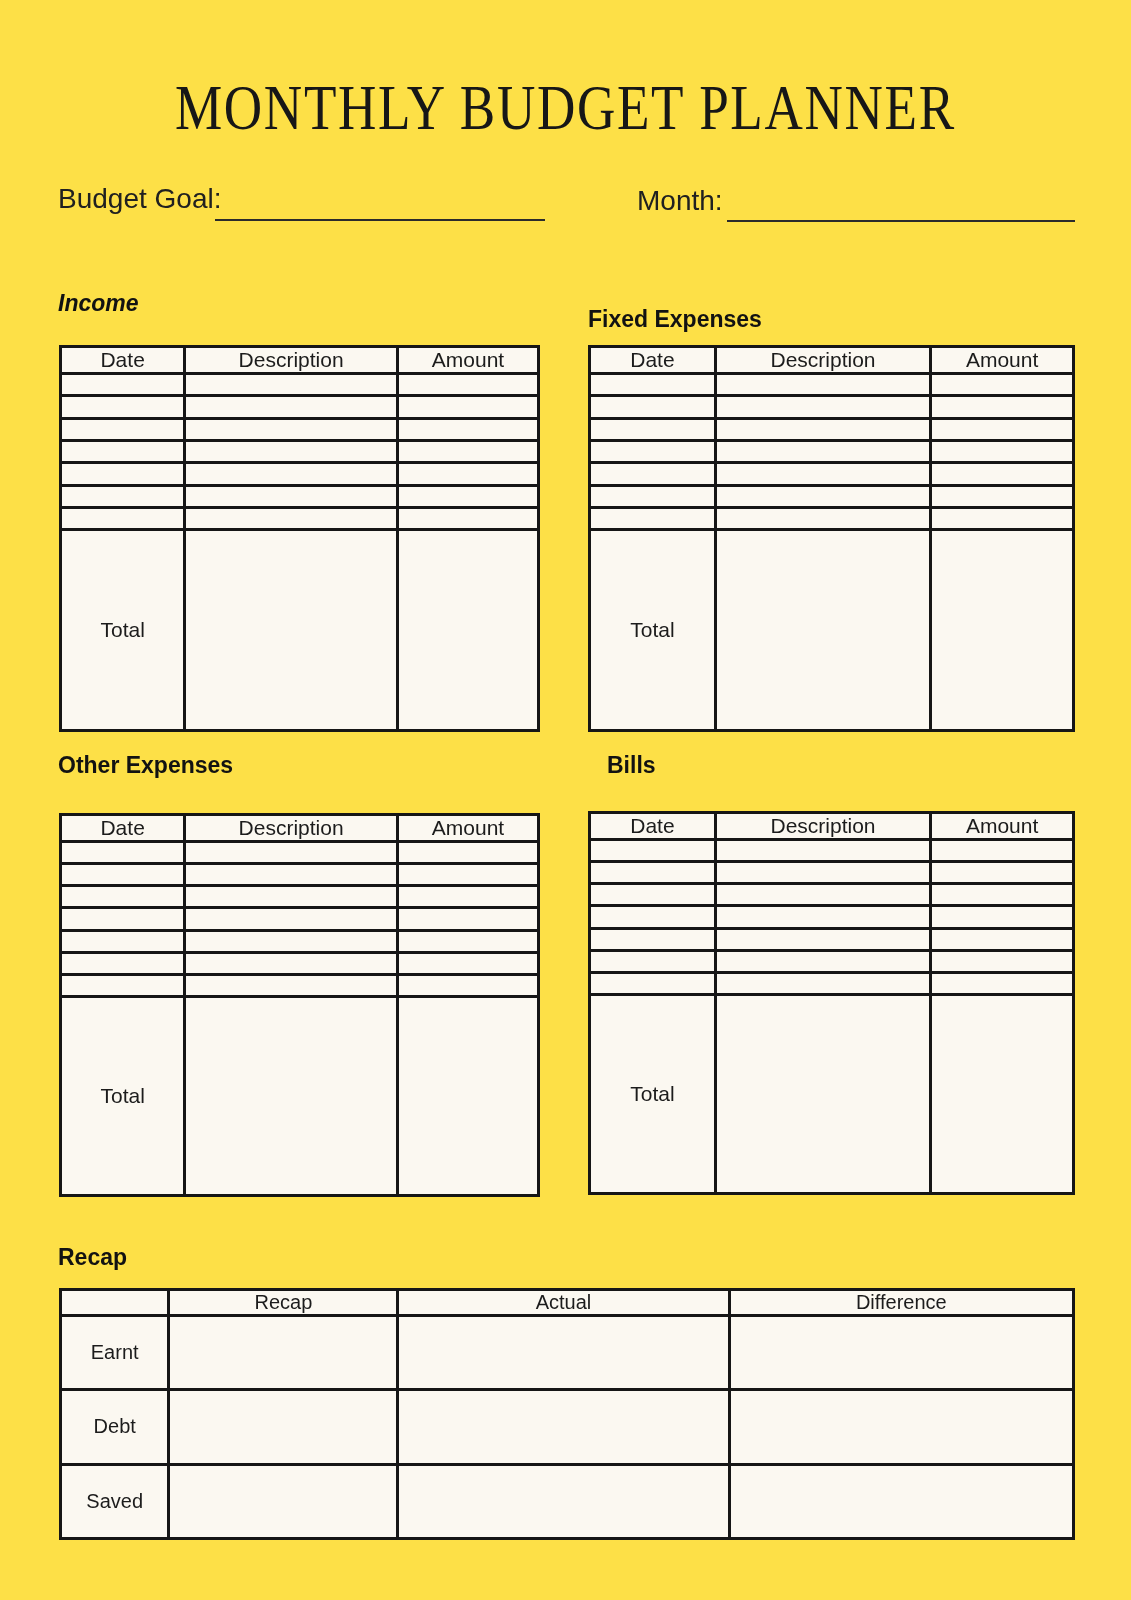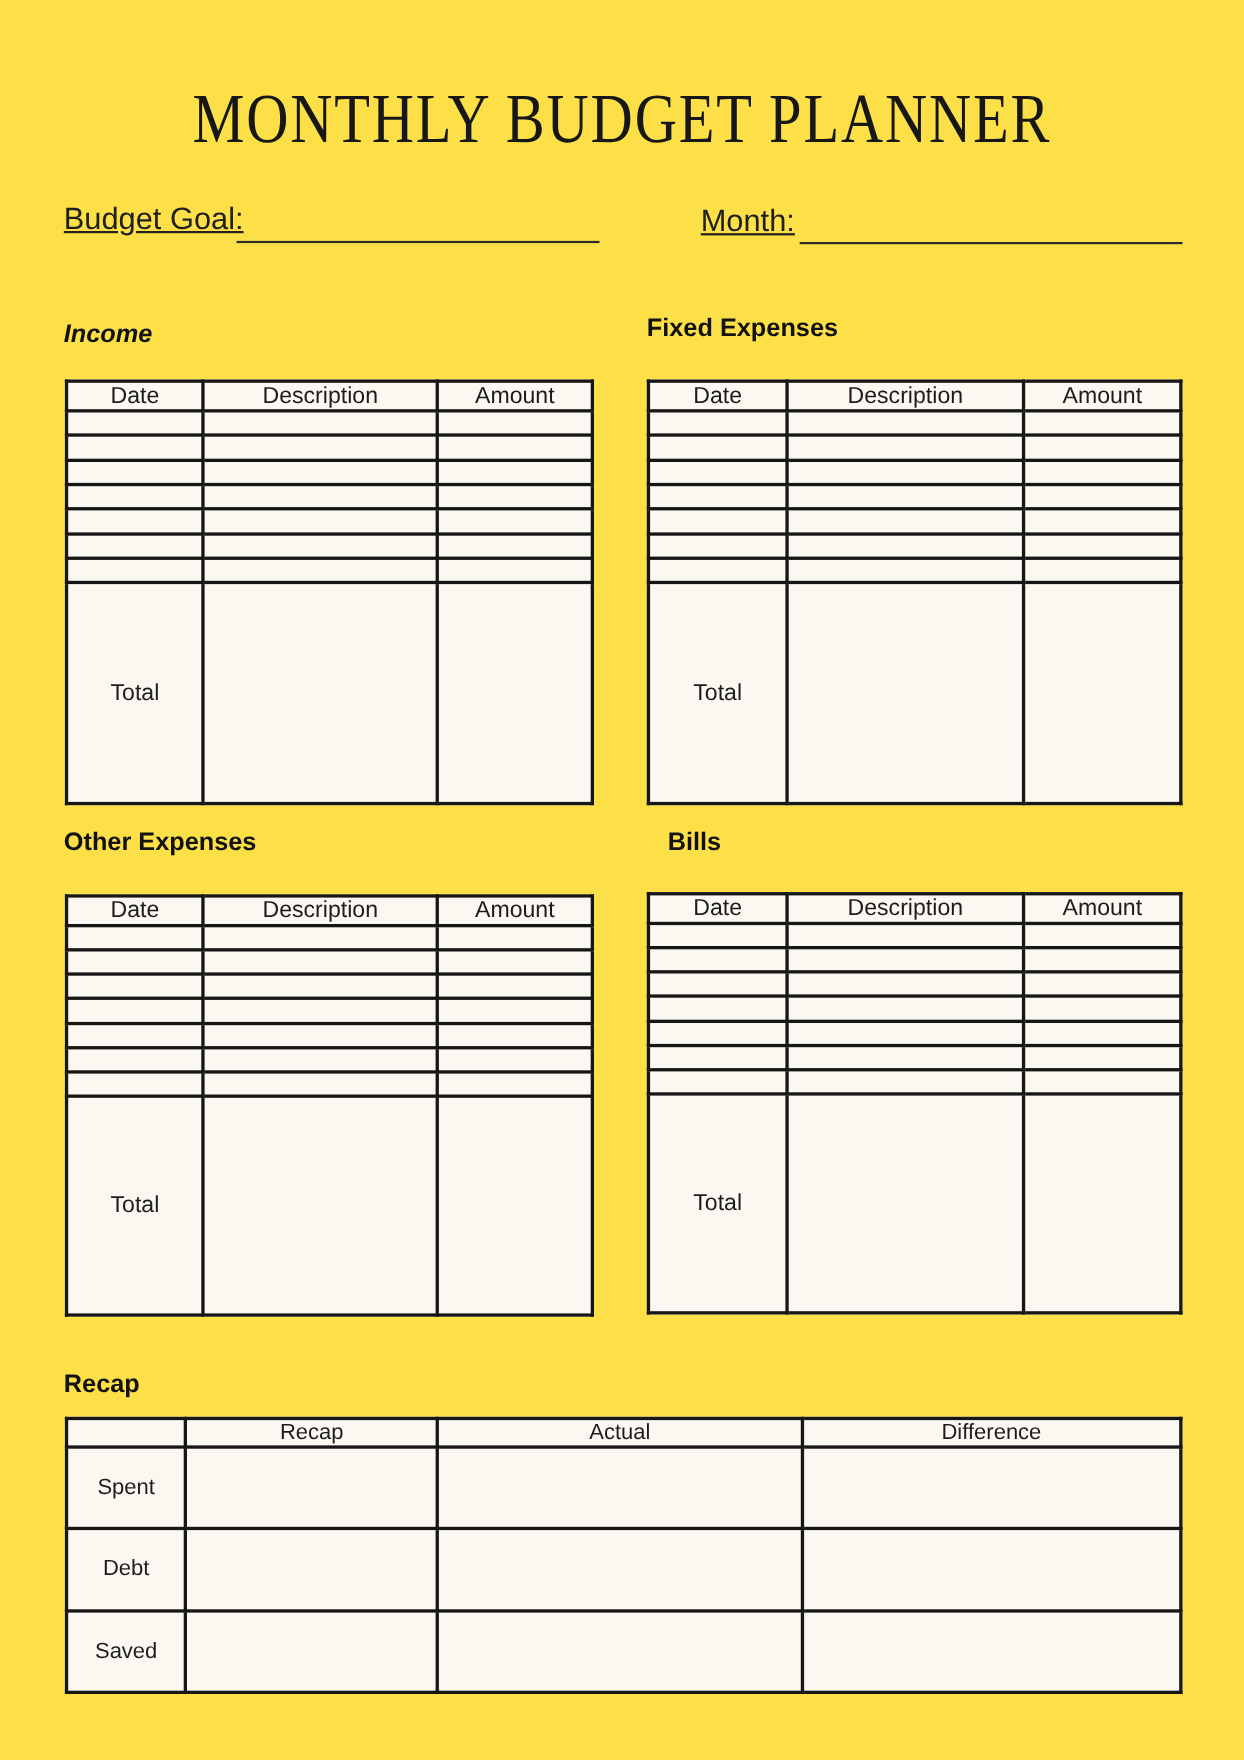--- a/index.html
+++ b/index.html
@@ -20,38 +20,38 @@
   }
   .page-title .squeeze{
     display:inline-block;
     transform:scaleX(0.83);
     transform-origin:center;
     letter-spacing:2px;
   }
   .field-label{
     position:absolute;
     font-size:28px;font-weight:400;color:#202020;
-    line-height:1.1;white-space:nowrap;text-decoration:underline;
+    line-height:1.1;white-space:nowrap;
   }
   .field-line{
     position:absolute;height:0;
     border-bottom:2px solid #2B2B2B;
   }
   #budget-goal-label{left:58px;top:184px;}
   #budget-goal-line{left:215px;top:219px;width:330px;}
   #month-label{left:637px;top:186px;}
   #month-line{left:727px;top:220px;width:348px;}
 
   .section-title{
     position:absolute;
     font-size:23px;font-weight:700;color:#121212;
     line-height:1.1;white-space:nowrap;
   }
   #income-title{left:58px;top:291px;font-style:italic;}
-  #fixed-expenses-title{left:588px;top:285px;text-align:right;}
+  #fixed-expenses-title{left:588px;top:307px;text-align:right;}
   #other-expenses-title{left:58px;top:753px;}
   #bills-title{left:588px;top:753px;margin-left:19px;}
   #recap-title{left:58px;top:1245px;text-align:center;}
 
   .tbl-wrap{position:absolute;}
   #income-table-wrap{left:59px;top:345px;width:481px;height:387px;}
   #fixed-expenses-table-wrap{left:588px;top:345px;width:487px;height:387px;}
   #other-expenses-table-wrap{left:59px;top:813px;width:481px;height:384px;}
   #bills-table-wrap{left:588px;top:811px;width:487px;height:384px;}
   #recap-table-wrap{left:59px;top:1288px;width:1016px;height:252px;}
@@ -354,21 +354,21 @@
       <thead>
         <tr>
           <th></th>
           <th>Recap</th>
           <th>Actual</th>
           <th>Difference</th>
         </tr>
       </thead>
       <tbody>
         <tr>
-          <td>Spent</td>
+          <td>Earnt</td>
           <td></td>
           <td></td>
           <td></td>
         </tr>
         <tr>
           <td>Debt</td>
           <td></td>
           <td></td>
           <td></td>
         </tr>

